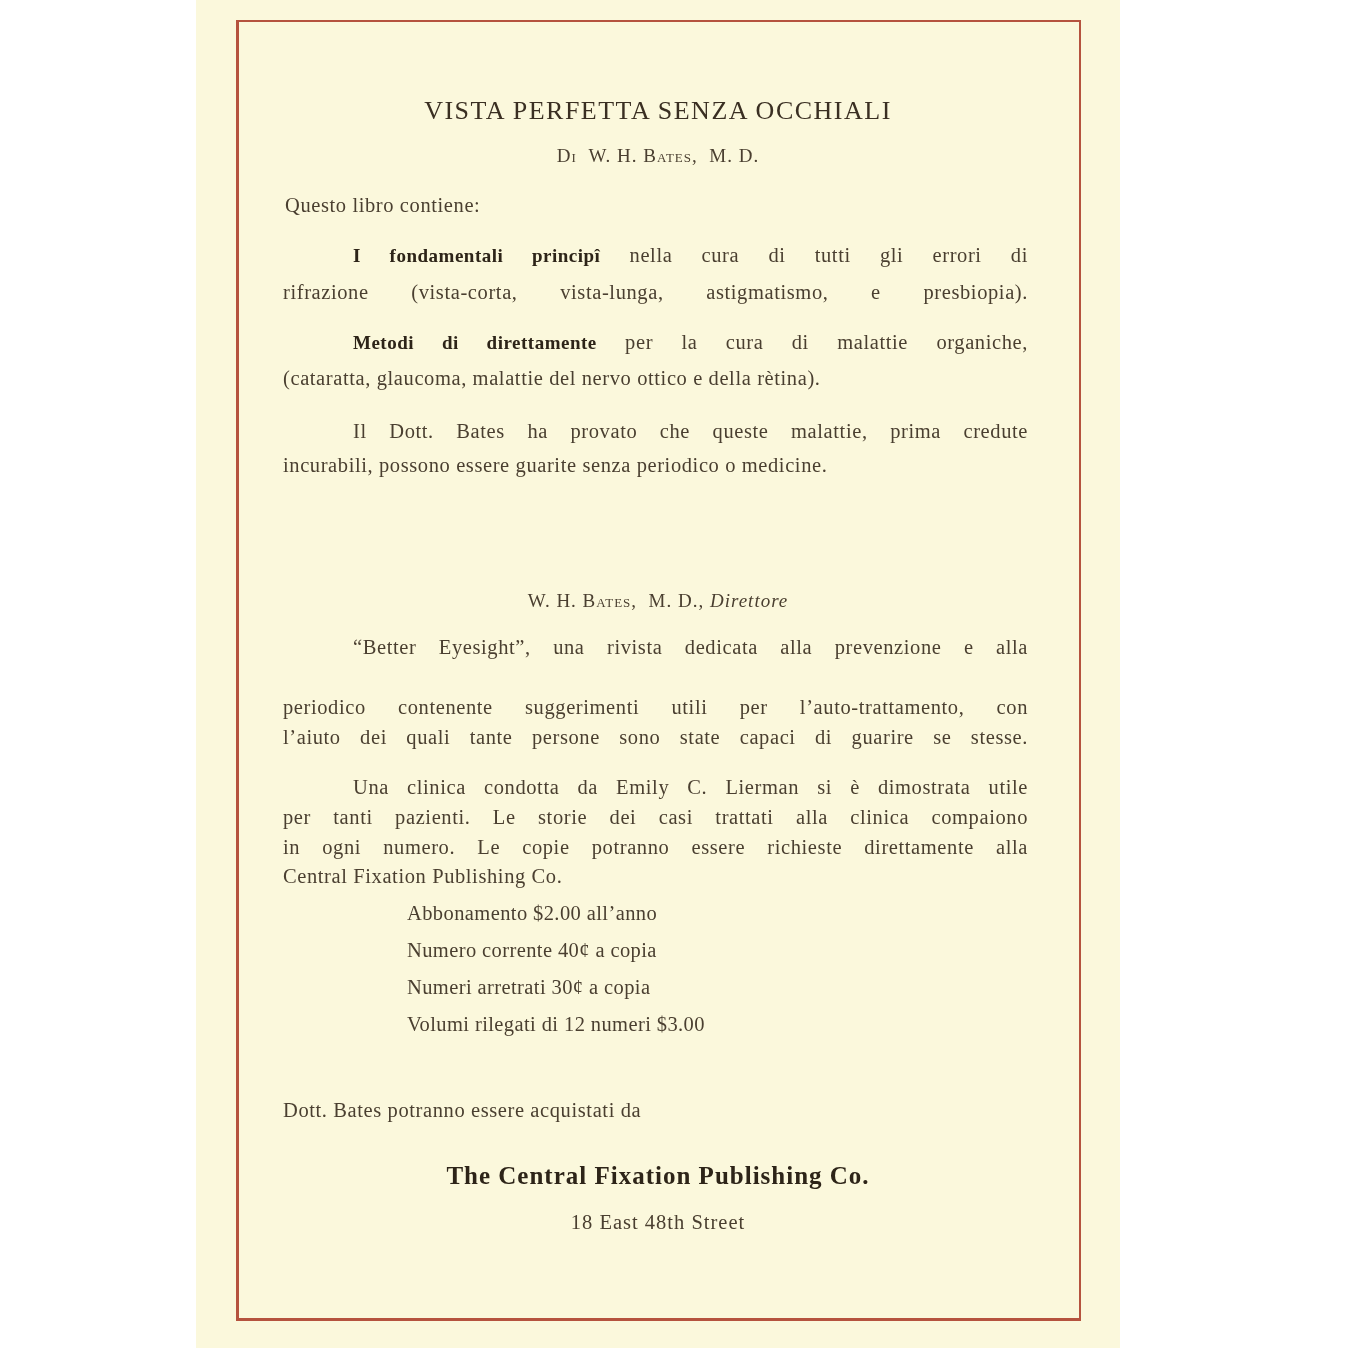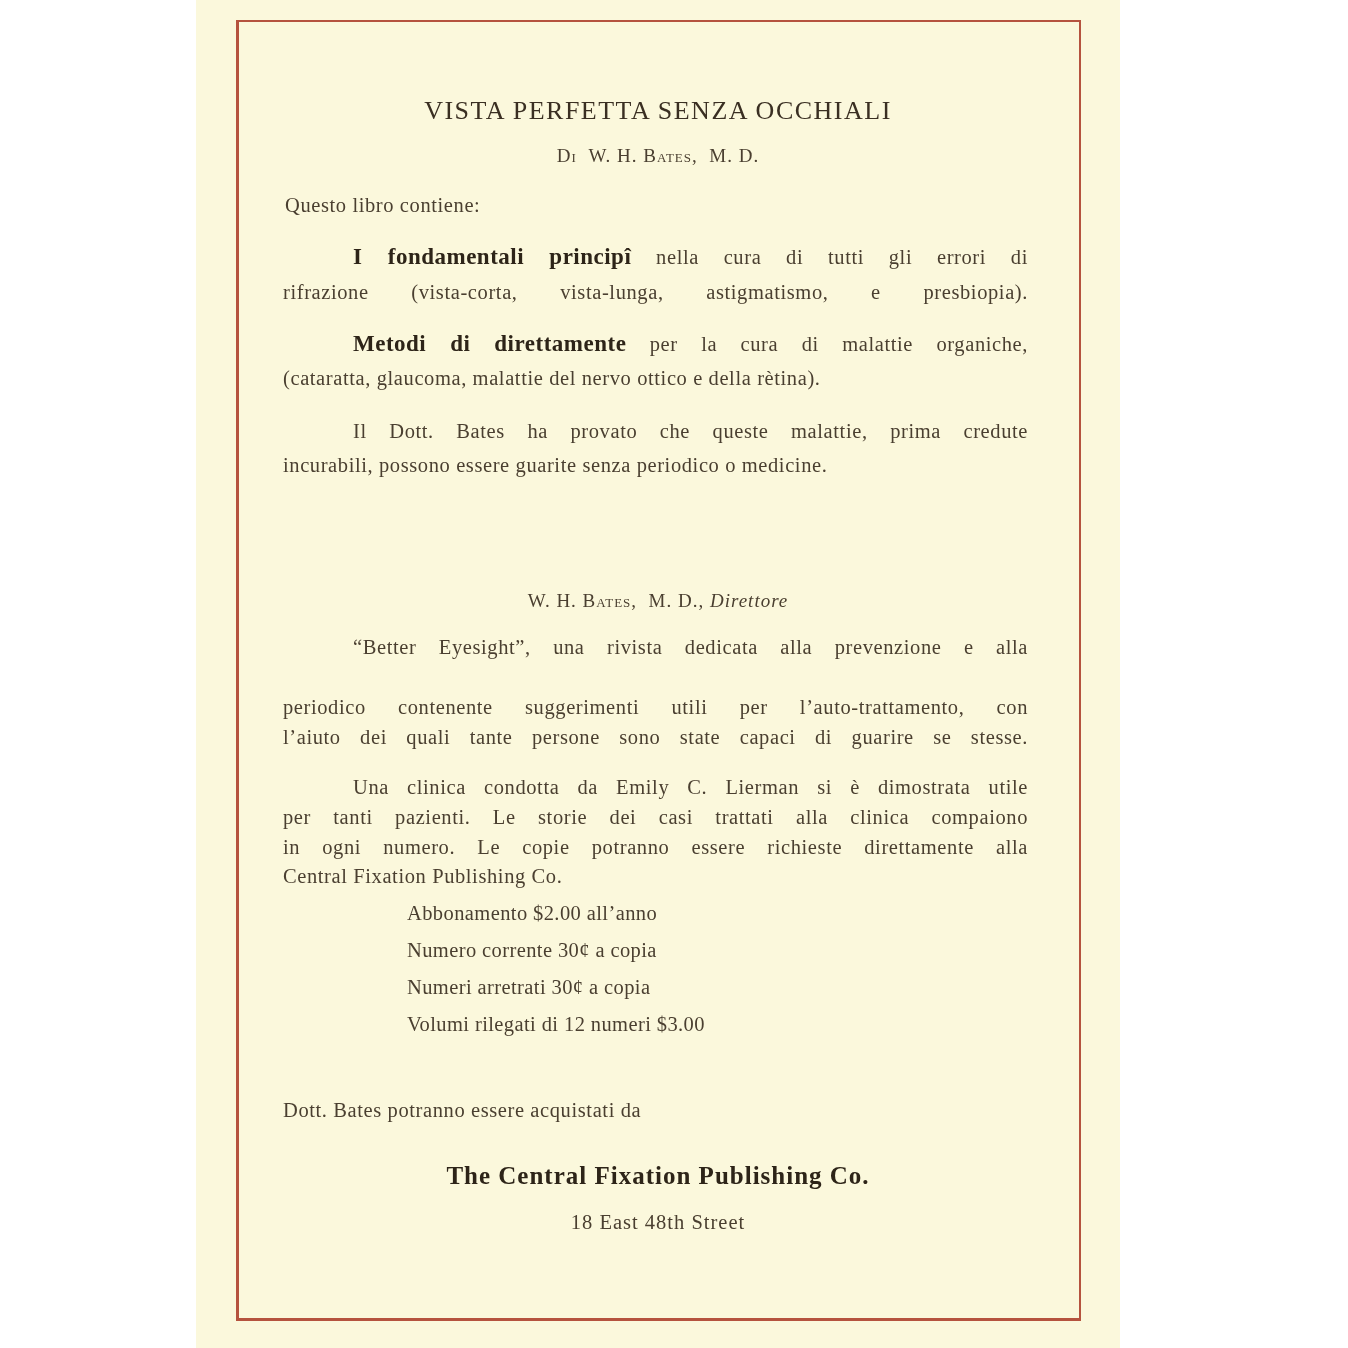--- a/index.html
+++ b/index.html
@@ -6,21 +6,21 @@
   body { width:1348px; height:1348px; background:#ffffff; position:relative; overflow:hidden; }
   .page { position:absolute; left:196px; top:0; width:924px; height:1348px; background:#fbf8dc; }
   .frame { position:absolute; left:40px; top:20px; width:840px; height:1296px; border:3px solid #b5533e; border-right-width:2px; border-top-width:2px; }
   .t { position:absolute; font-family:"Liberation Serif","DejaVu Serif",serif; color:#3a2f22; white-space:nowrap; }
   .center { left:0; width:924px; text-align:center; }
   .h1 { font-size:26px; letter-spacing:1.5px; }
   .sub { font-size:19px; letter-spacing:1px; color:#4a3f30;text-align:center; }
   .sc { font-variant:small-caps; }
   .body { font-size:20.5px; letter-spacing:0.6px; color:#4a3f30; }
   .just { left:87px; width:745px; text-align:justify; text-align-last:justify; white-space:normal; }
-  .bold { font-family:"Liberation Serif",serif; font-weight:bold; color:#2d2418; font-size:23px; letter-spacing:0.5px; }
+  .bold { font-family:"Liberation Serif",serif; font-weight:bold; color:#2d2418; font-size:19px; letter-spacing:0.5px; }
   .price { font-size:20.5px; color:#4a3f30; letter-spacing:0.4px; left:211px; }
   .pub { font-size:25px; font-weight:bold; letter-spacing:1px; color:#2d2418; }
   .addr { font-size:20.5px; letter-spacing:1px; color:#4a3f30; }
 </style>
 </head>
 <body>
 
 <div class="page">
   <div class="frame"></div>
 
@@ -51,21 +51,21 @@
   <div class="t body just" style="top:636px; padding-left:70px; width:675px;">“Better Eyesight”, una rivista dedicata alla prevenzione e alla</div>
   <div class="t body just" style="top:696px;">periodico contenente suggerimenti utili per l’auto-trattamento, con</div>
   <div class="t body just" style="top:726px;">l’aiuto dei quali tante persone sono state capaci di guarire se stesse.</div>
 
   <div class="t body just" style="top:776px; padding-left:70px; width:675px;">Una clinica condotta da Emily C. Lierman si è dimostrata utile</div>
   <div class="t body just" style="top:806px;">per tanti pazienti.  Le storie dei casi trattati alla clinica compaiono</div>
   <div class="t body just" style="top:836px;">in ogni numero.  Le copie potranno essere richieste direttamente alla</div>
   <div class="t body" style="left:87px; top:865px;">Central Fixation Publishing Co.</div>
 
   <div class="t price" style="top:902px;">Abbonamento  $2.00 all’anno</div>
-  <div class="t price" style="top:939px;">Numero corrente 30¢ a copia</div>
+  <div class="t price" style="top:939px;">Numero corrente 40¢ a copia</div>
   <div class="t price" style="top:976px;">Numeri arretrati 30¢ a copia</div>
   <div class="t price" style="top:1013px;">Volumi rilegati di 12 numeri $3.00</div>
 
   <div class="t body" style="left:87px; top:1099px;">Dott. Bates potranno essere acquistati da</div>
 
   <div class="t center pub" style="top:1162px;">The Central Fixation Publishing Co.</div>
   <div class="t center addr" style="top:1211px;">18 East 48th Street</div>
 </div>
 
 </body></html>

